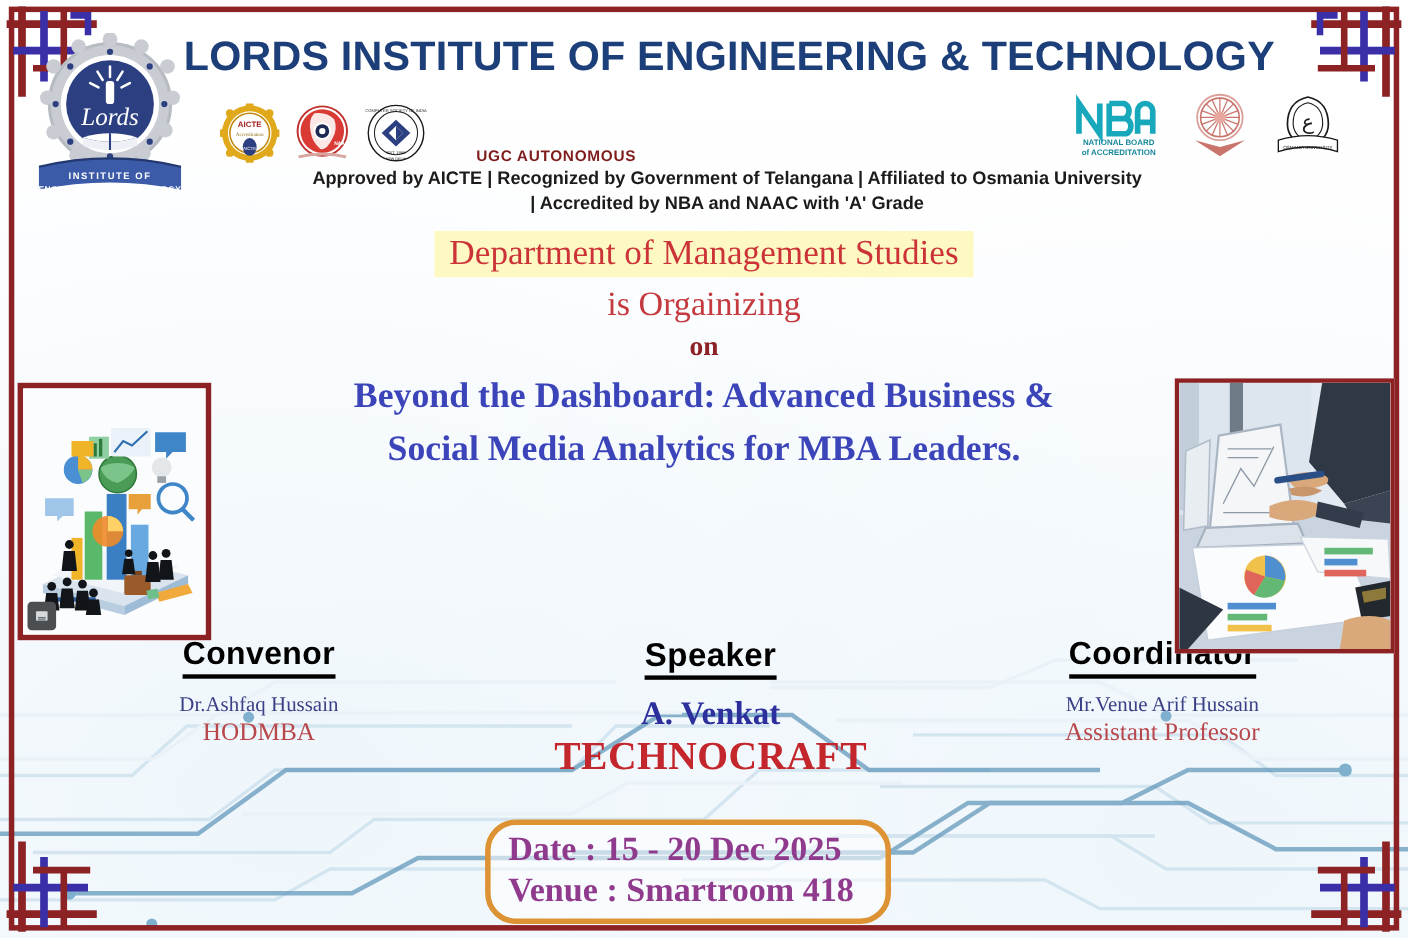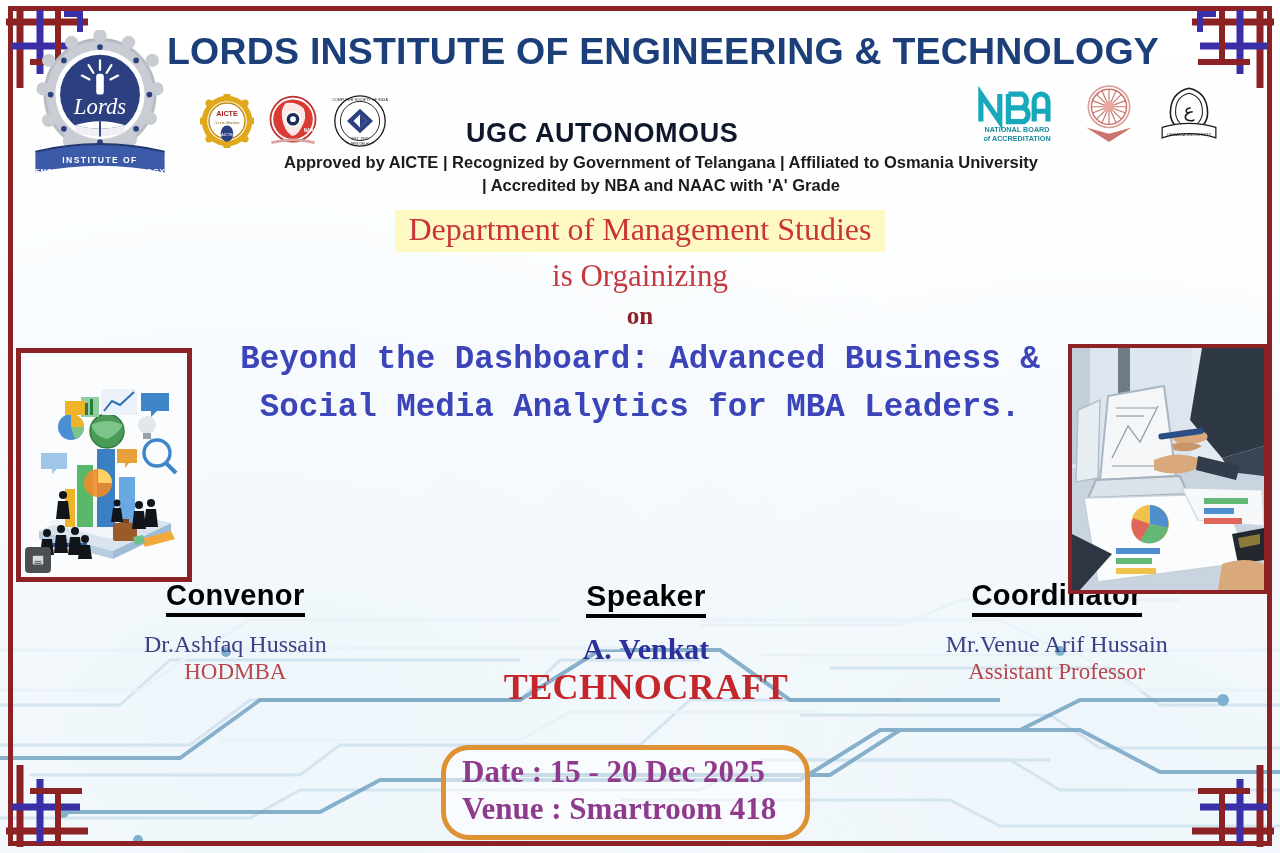--- a/index.html
+++ b/index.html
@@ -71,24 +71,24 @@
 
   .accred-row {
     position: relative;
     display: flex; align-items: flex-end;
     margin-top: 4px;
     padding-left: 200px;
     height: 72px;
   }
   .accred-left { display: flex; align-items: center; gap: 12px; }
   .ugc-text {
-    color: #0f172a;
-    font-size: 27px; font-weight: 700;
+    color: #7f1d1d;
+    font-size: 14px; font-weight: 700;
     letter-spacing: 0.6px;
-    margin-left: 78px;
+    margin-left: 45px;
   }
   .accred-right {
     position: absolute; right: 60px; top: 0;
     display: flex; align-items: center; gap: 18px; height: 72px;
   }
 
   .approved {
     text-align: center;
     color: #1b1b1b;
     font-size: 16.5px;
@@ -136,21 +136,21 @@
     color: #8e2327;
     font-family: "Liberation Serif", serif;
     font-weight: 700;
     font-size: 25px;
     margin-top: 8px;
     position: relative; z-index: 10;
   }
   .topic {
     text-align: center;
     color: #3b44b8;
-    font-family: Liberation Mono, monospace;
+    font-family: Liberation Serif, serif;
     font-weight: 700;
     font-size: 32.5px;
     line-height: 1.48;
     margin-top: 6px;
     padding: 0 210px;
     position: relative; z-index: 10;
   }
 
   
   .photo {
@@ -190,21 +190,21 @@
     font-weight: 700;
     letter-spacing: 0.4px;
     border-bottom: 4px solid #000;
     padding-bottom: 1px;
   }
   .role.speaker { font-size: 30px; }
 
   .pname {
     color: #3a3f86;
     font-family: "Liberation Serif", serif;
-    font-size: 24px;
+    font-size: 19px;
     margin-top: 13px;
     line-height: 1.18;
   }
   .pname.big {
     color: #2c2f9c;
     font-weight: 700;
     font-size: 30px;
   }
   .psub {
     color: #b8474b;

